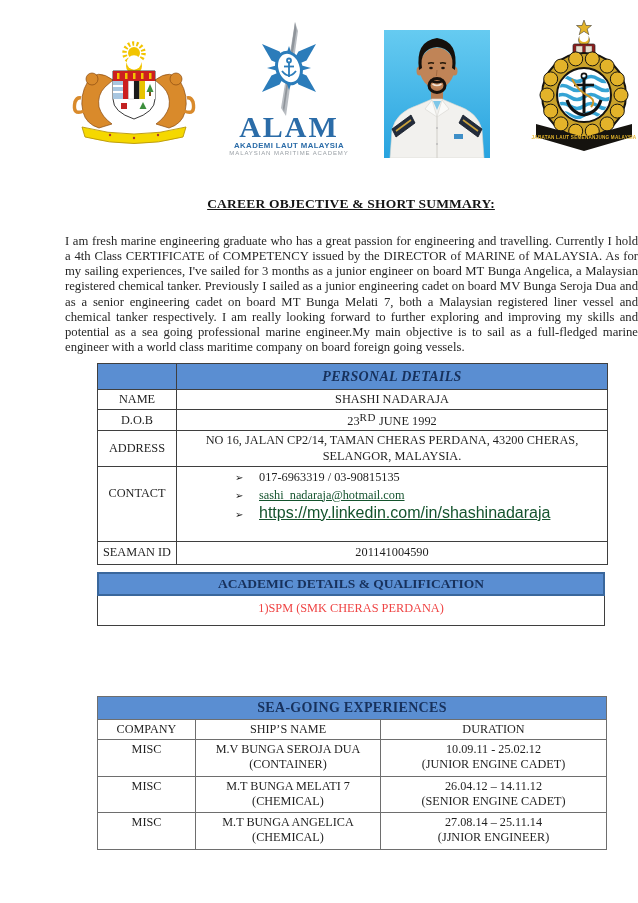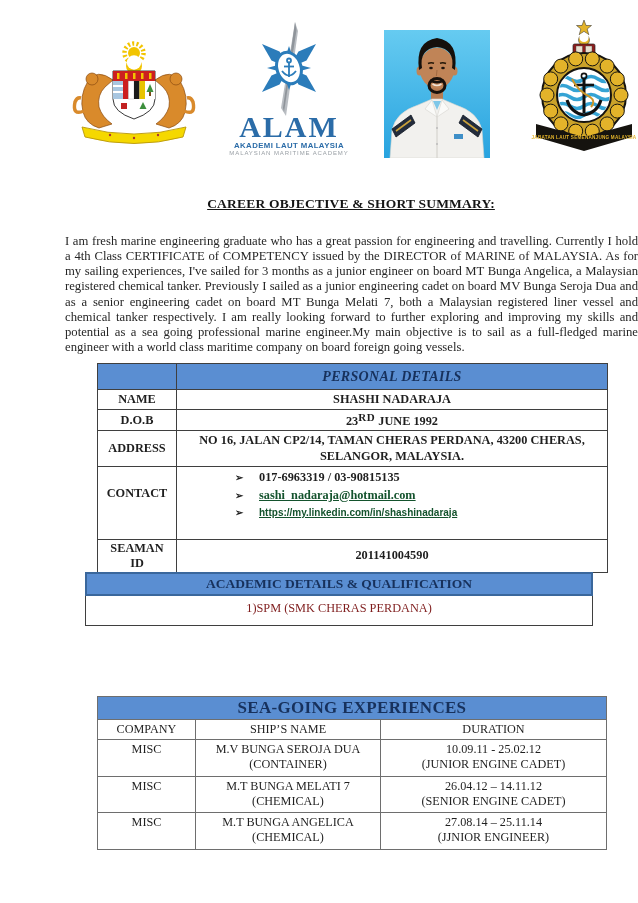--- a/index.html
+++ b/index.html
@@ -16,45 +16,45 @@
   
   .career-heading{position:absolute;top:196px;left:0;width:100%;text-align:center;
                   font-size:13.5px;font-weight:bold;color:#151515;}
   .career-heading span{text-decoration:underline;letter-spacing:.2px;}
   .summary{position:absolute;top:221px;left:33px;width:573px;font-size:12.7px;
            line-height:15.2px;text-align:justify;color:#262626;}
 
   
   table{border-collapse:collapse;table-layout:fixed;}
   .pd{position:absolute;top:363px;left:65px;width:511px;font-size:12.3px;color:#1f1f1f;}
-  .pd td{border:1px solid #3f3f3f;text-align:center;padding:1px 4px;vertical-align:middle;font-weight:bold;}
+  .pd td{border:1px solid #3f3f3f;text-align:center;padding:1px 4px;vertical-align:middle;}
   .pd tr.pd-head td{background:#5a8ed2;height:23px;}
   .pd .pd-title{font-size:14px;font-weight:bold;color:#17315c;letter-spacing:.3px;font-style:italic;}
   .pd .r-name td{height:17px;}
   .pd .r-dob td{height:18px;}
   .pd .r-addr td{height:33px;line-height:15.5px;}
   .pd .r-seaman td{height:20px;}
   .contact-cell{text-align:left !important;padding:2px 4px 17px 58px !important;}
   .contact-line{line-height:17.5px;white-space:nowrap;}
   .bullet{display:inline-block;width:24px;font-size:10px;color:#1a1a1a;}
   a.link{color:#14532d;text-decoration:underline;cursor:pointer;}
-  .linkedin{font-family:"Liberation Sans",sans-serif;font-size:10px;}
+  .linkedin{font-family:"Liberation Sans",sans-serif;font-size:16px;}
   sup.ord{font-size:11px;vertical-align:4px;letter-spacing:.5px;text-align:center;}
 
   
-  .acad{position:absolute;top:572px;left:53px;width:508px;}
+  .acad{position:absolute;top:572px;left:65px;width:508px;}
   .acad-head{background:#5a8ed2;border:2px solid #3a679c;height:20px;line-height:20px;
              text-align:center;font-weight:bold;font-size:13.5px;color:#17315c;}
   .acad-body{border:1px solid #3f3f3f;border-top:0;padding:4px 0 9px;text-align:center;
-             font-size:12.3px;line-height:16px;color:#7f1d1d;}
+             font-size:12.3px;line-height:16px;color:#ef4444;}
 
   
   .sea{position:absolute;top:696px;left:65px;width:509px;font-size:12.2px;color:#1f1f1f;}
   .sea td{border:1.5px solid #6e6e6e;text-align:center;vertical-align:top;padding:1px 2px;}
-  .sea tr.sea-head td{background:#5a8ed2;font-weight:bold;font-size:17px;color:#17315c;
+  .sea tr.sea-head td{background:#5a8ed2;font-weight:bold;font-size:14px;color:#17315c;
                       height:20px;vertical-align:middle;letter-spacing:.3px;}
   .sea tr.sea-cols td{height:17px;vertical-align:middle;}
   .sea tr.sea-row td{line-height:15.3px;padding:2px 2px 3px;}
 </style>
 </head>
 <body>
 
 <div class="page">
 
   <div class="logo" id="coat">

